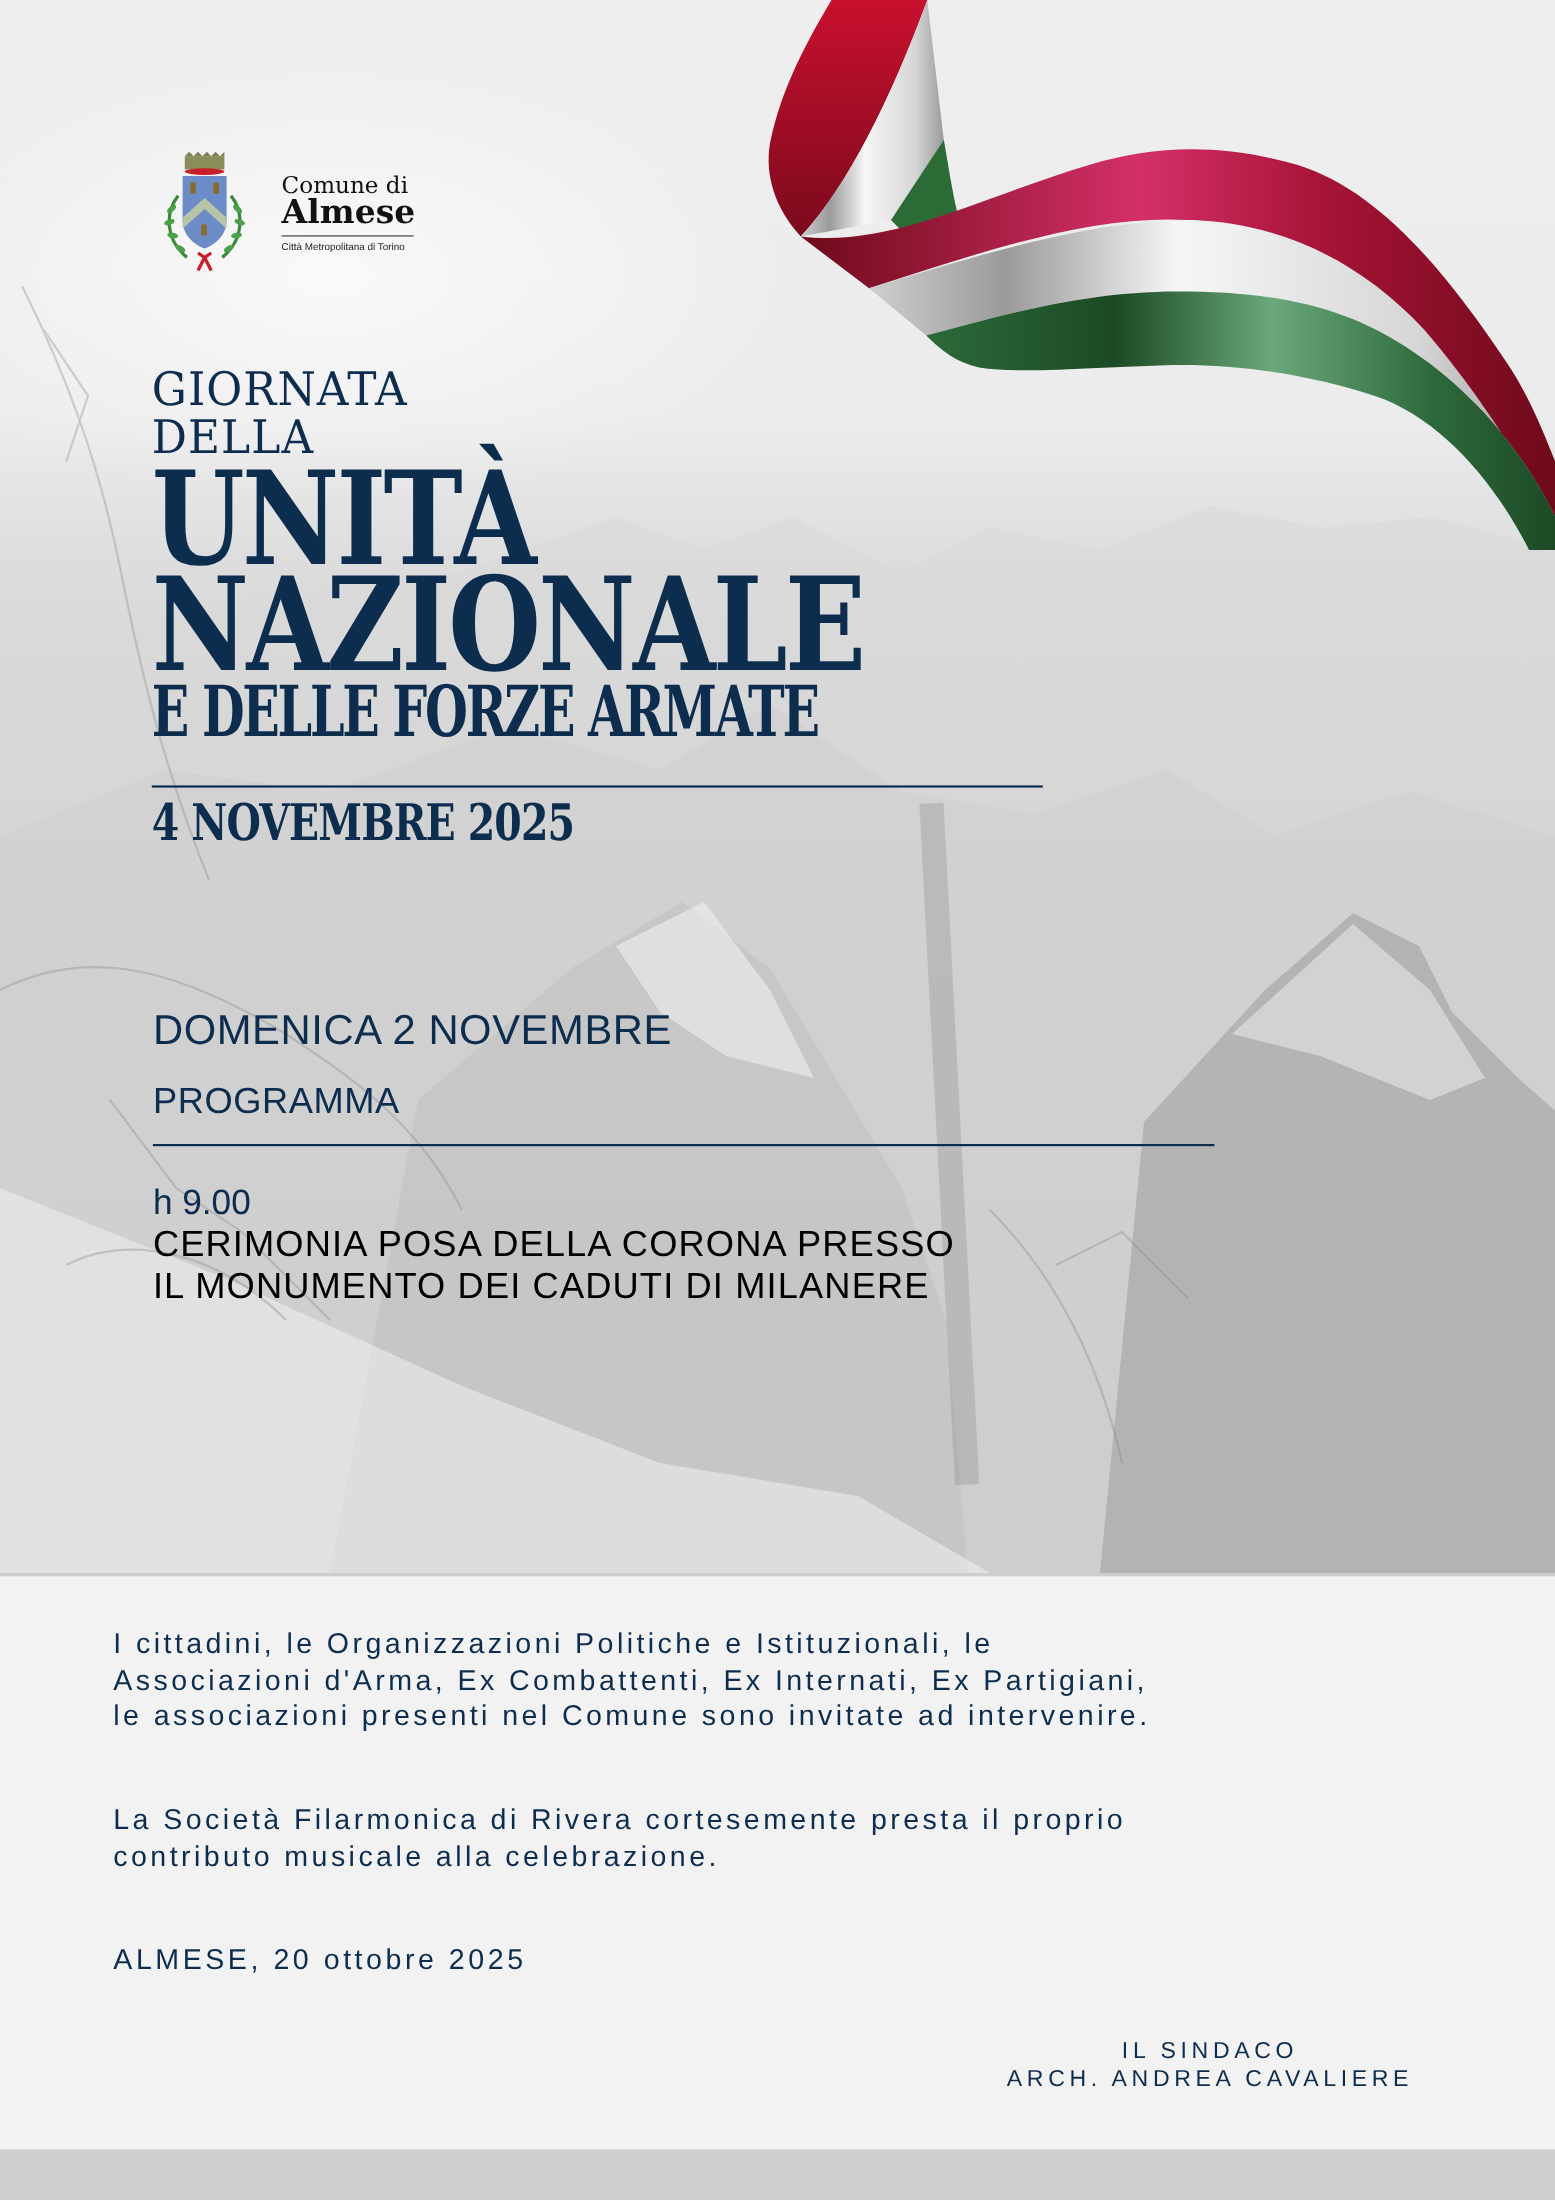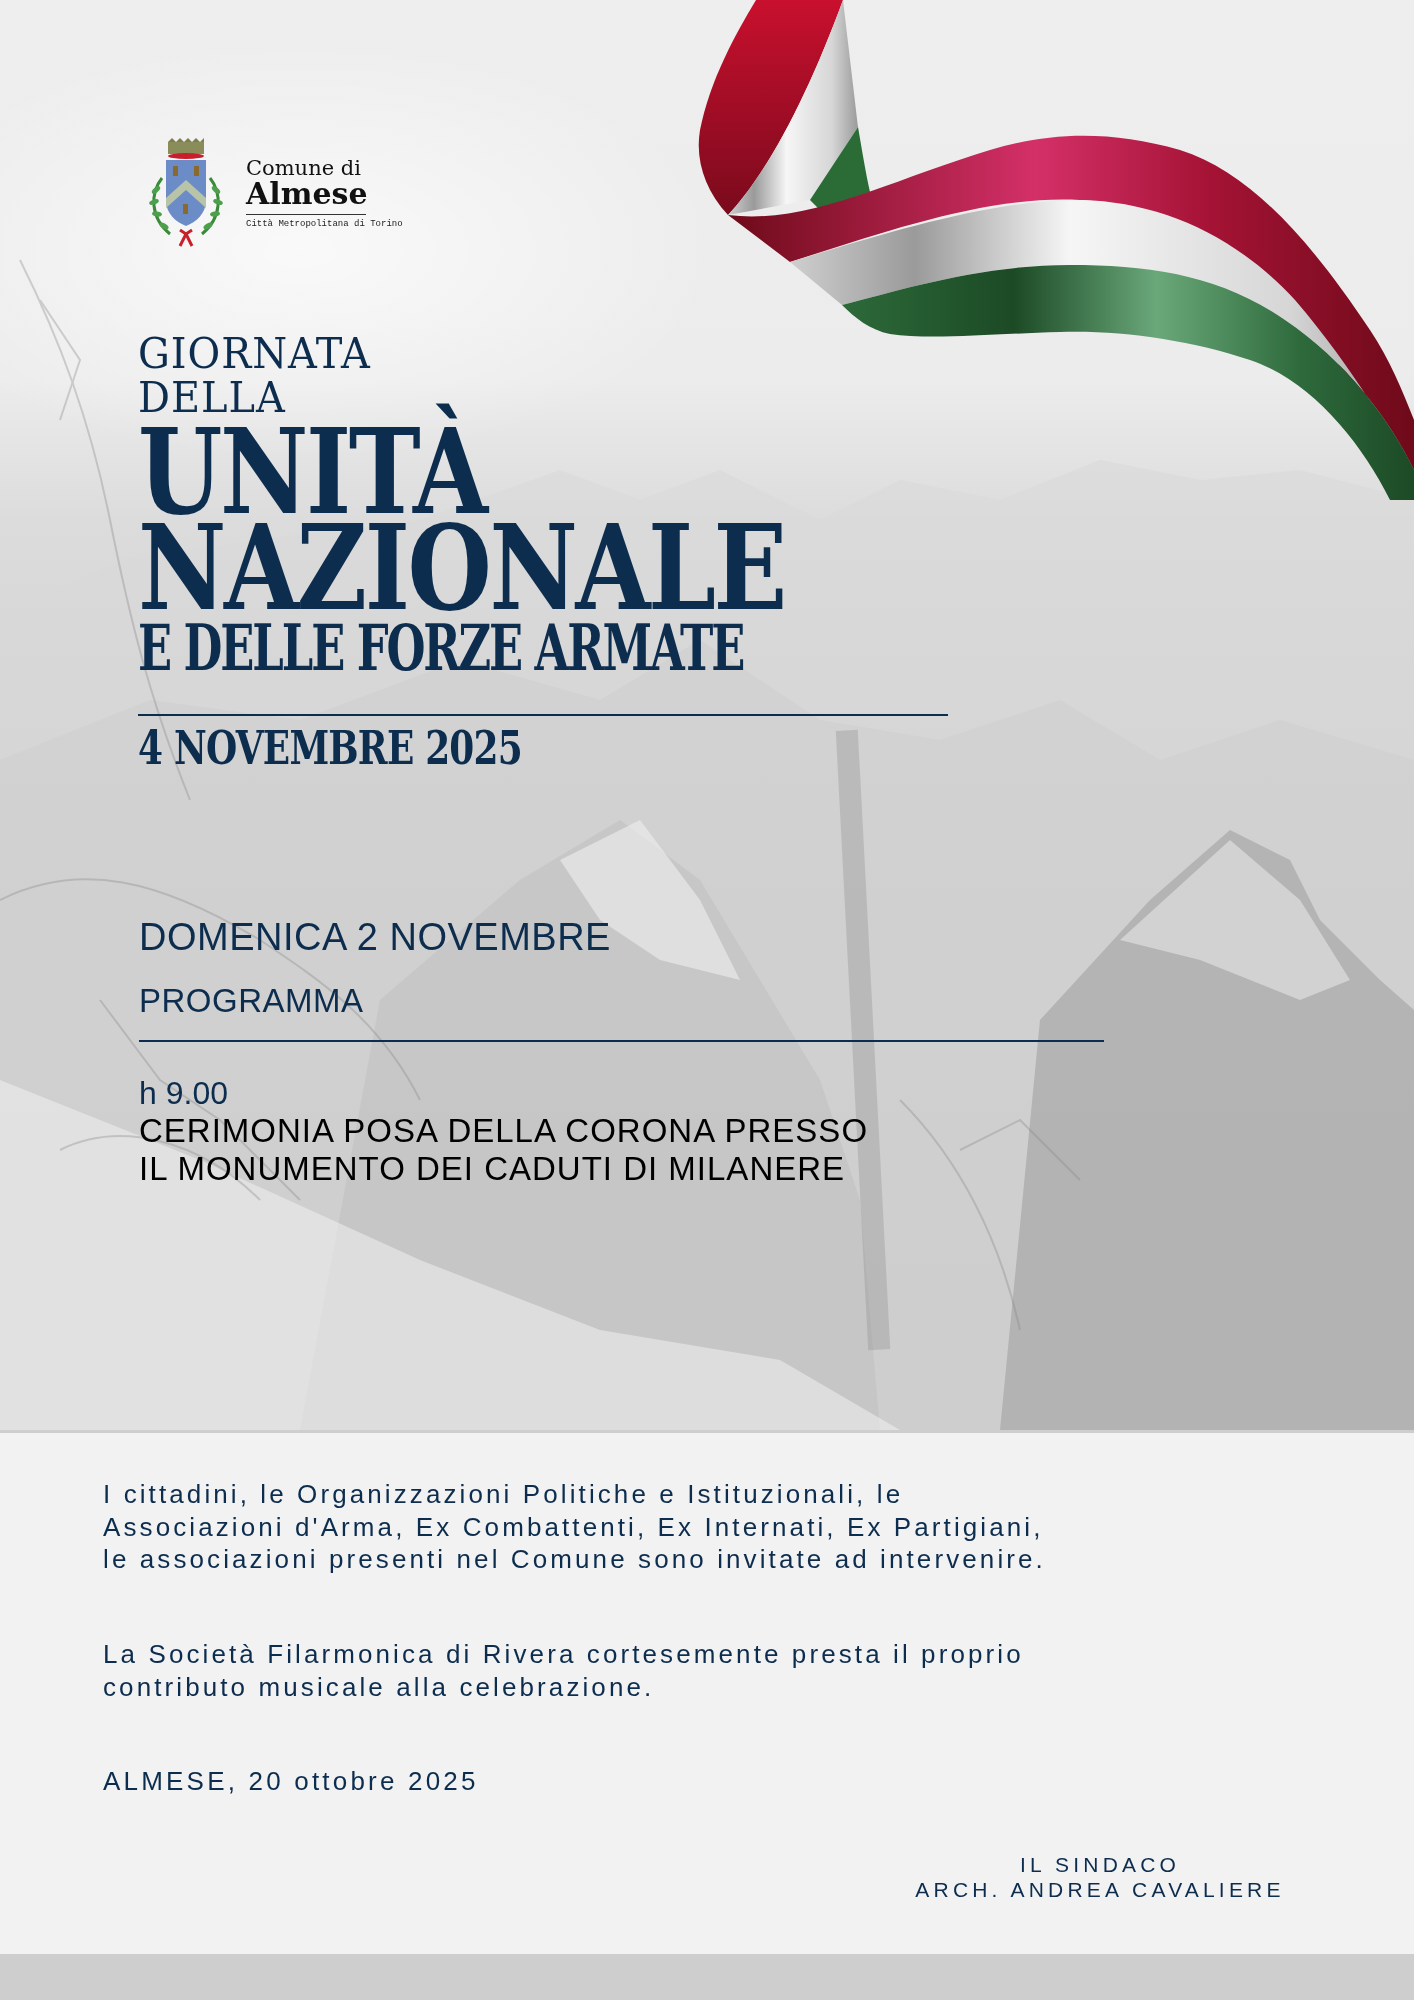--- a/index.html
+++ b/index.html
@@ -14,27 +14,27 @@
   .bg {
     position: absolute; inset: 0;
     background:
       radial-gradient(ellipse 600px 300px at 300px 250px, rgba(255,255,255,0.7), transparent 70%),
       linear-gradient(180deg, #eeeeee 0px, #ececec 380px, #dcdcdc 520px, #d2d2d2 760px, #c9c9c9 1000px, #c4c4c4 1200px, #bebebe 1430px, #c0c0c0 2000px);
   }
   .mtn { position: absolute; inset: 0; }
   .mtn svg { width: 1414px; height: 2000px; display: block; }
 
   
-  .logo { position: absolute; left: 140px; top: 138px; display: flex; align-items: center; gap: 14px; }
+  .logo { position: absolute; left: 140px; top: 138px; display: flex; align-items: center; gap: 24px; }
   .crest { width: 92px; height: 110px; }
   .logo-text { display: flex; flex-direction: column; }
   .logo-comune { font-family: "DejaVu Serif", serif; font-size: 21px; color: #111; line-height: 1.05; }
   .logo-name { font-family: "DejaVu Serif", serif; font-size: 30px; font-weight: bold; color: #111; line-height: 1.0; }
   .logo-rule { width: 120px; height: 1px; background: #333; margin: 5px 0 4px; }
-  .logo-sub { font-family: Liberation Mono, monospace; font-size: 9px; color: #222; }
+  .logo-sub { font-family: Liberation Sans, sans-serif; font-size: 9px; color: #222; }
 
   
   .ribbon { position: absolute; left: 690px; top: 0; width: 724px; height: 500px; }
 
   
   .title { position: absolute; left: 138px; top: 332px; }
   .t-small {
     font-family: "DejaVu Serif", serif; font-size: 42px; line-height: 44px;
     color: #0d2d4f; letter-spacing: 1px; transform: scaleX(0.95); transform-origin: left;
   }

